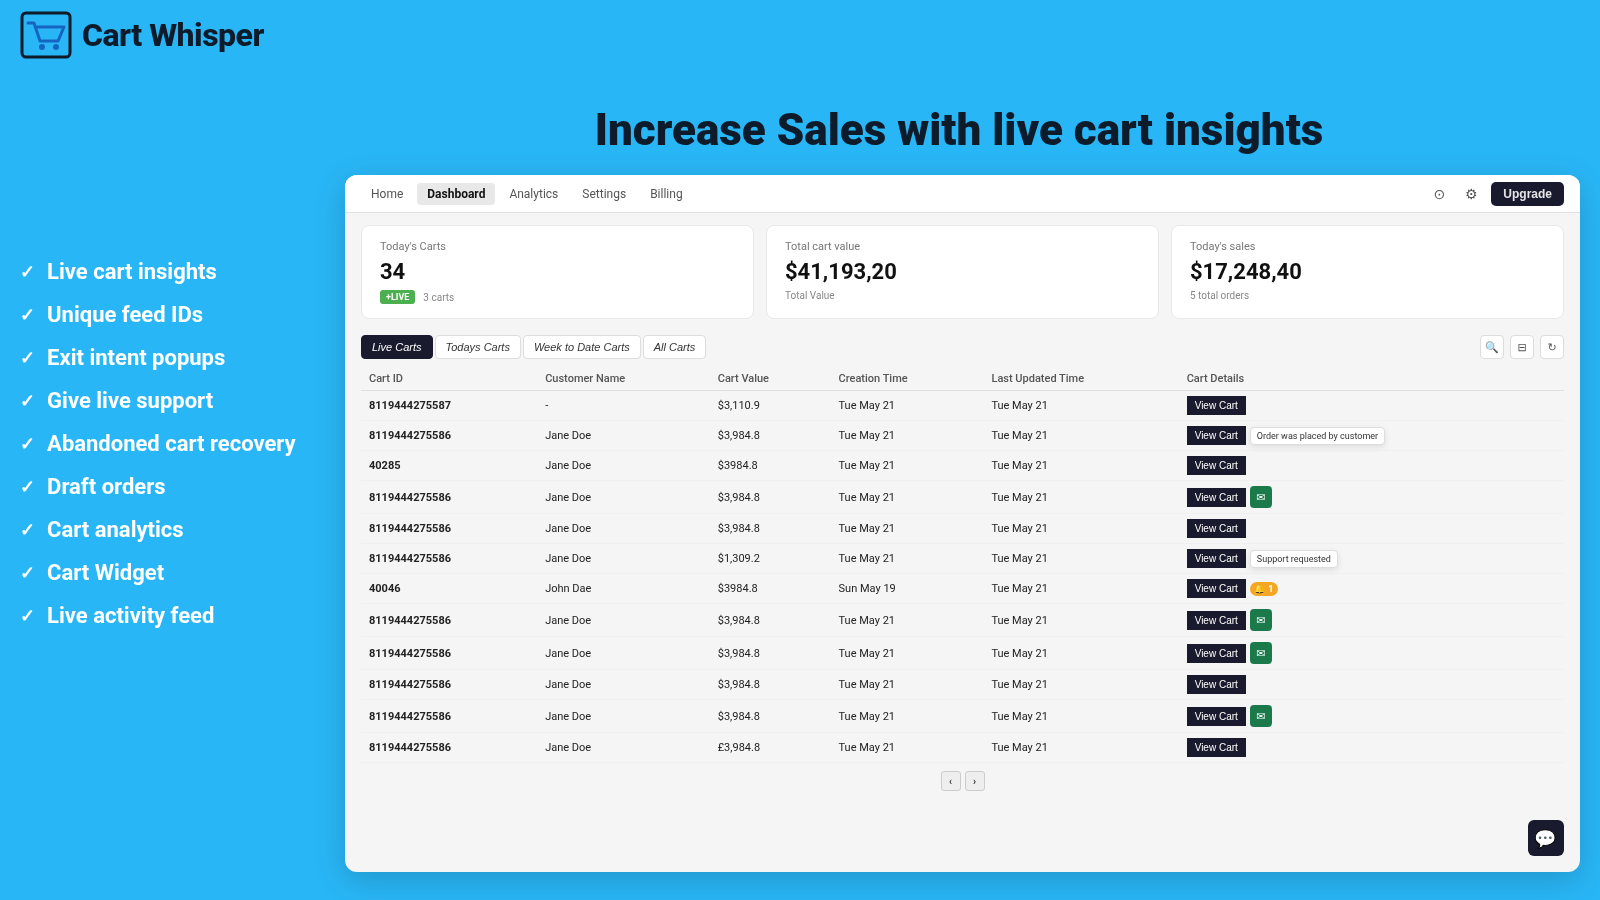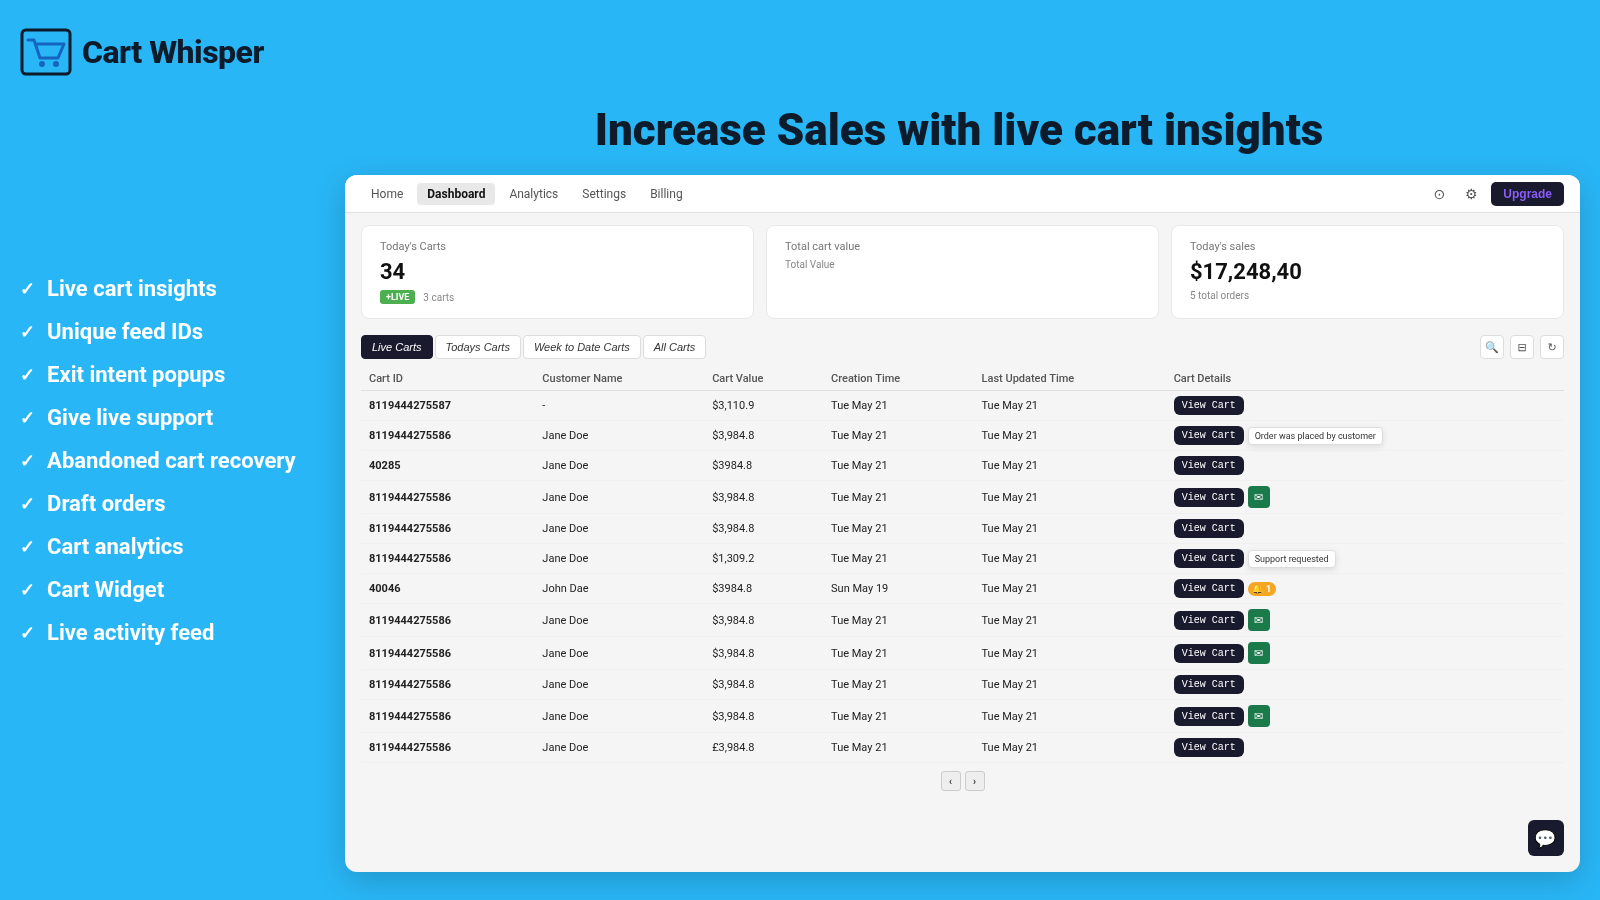--- a/index.html
+++ b/index.html
@@ -11,21 +11,21 @@
       overflow: hidden;
       position: relative;
     }
 
     
     .left-panel {
       position: absolute;
       top: 0; left: 0;
       width: 370px;
       height: 672px;
-      padding: 28px 20px;
+      padding: 11px 20px;
     }
 
     .logo-area {
       display: flex;
       align-items: center;
       gap: 10px;
       margin-bottom: 30px;
     }
 
     .logo-icon {
@@ -126,21 +126,21 @@
       height: 24px;
       display: flex;
       align-items: center;
       justify-content: center;
       color: #555;
       font-size: 14px;
     }
 
     .upgrade-btn {
       background: #1a1a2e;
-      color: #8b5cf6;
+      color: #e5e5e5;
       border: none;
       border-radius: 5px;
       padding: 5px 12px;
       font-size: 12px;
       font-weight: 600;
       cursor: pointer;
     }
 
     
     .stats-row {
@@ -262,26 +262,25 @@
       padding: 5px 8px;
       color: #222;
       border-bottom: 1px solid #f0f0f0;
       font-size: 11px;
     }
 
     .view-cart-btn {
       background: #1a1a2e;
       color: white;
       border: none;
-      border-radius: 6px;
+      border-radius: 0;
       padding: 4px 8px;
       font-size: 10px;
       cursor: pointer;
       font-weight: 500;
-      font-family: Liberation Mono, monospace;
     }
 
     .action-group {
       display: flex;
       align-items: center;
       gap: 4px;
       position: relative;
     }
 
     .msg-icon {
@@ -432,20 +431,21 @@
     <div class="stat-card">
       <div class="stat-label">Today's Carts</div>
       <div class="stat-value">34</div>
       <div style="display:flex;align-items:center;gap:4px;">
         <span class="live-badge">+LIVE</span>
         <span class="stat-sub">3 carts</span>
       </div>
     </div>
     <div class="stat-card">
       <div class="stat-label">Total cart value</div>
+      <div class="stat-value">$41,193,20</div>
       <div class="stat-sub">Total Value</div>
     </div>
     <div class="stat-card">
       <div class="stat-label">Today's sales</div>
       <div class="stat-value">$17,248,40</div>
       <div class="stat-sub">5 total orders</div>
     </div>
   </div>
 
   <div class="table-section">

